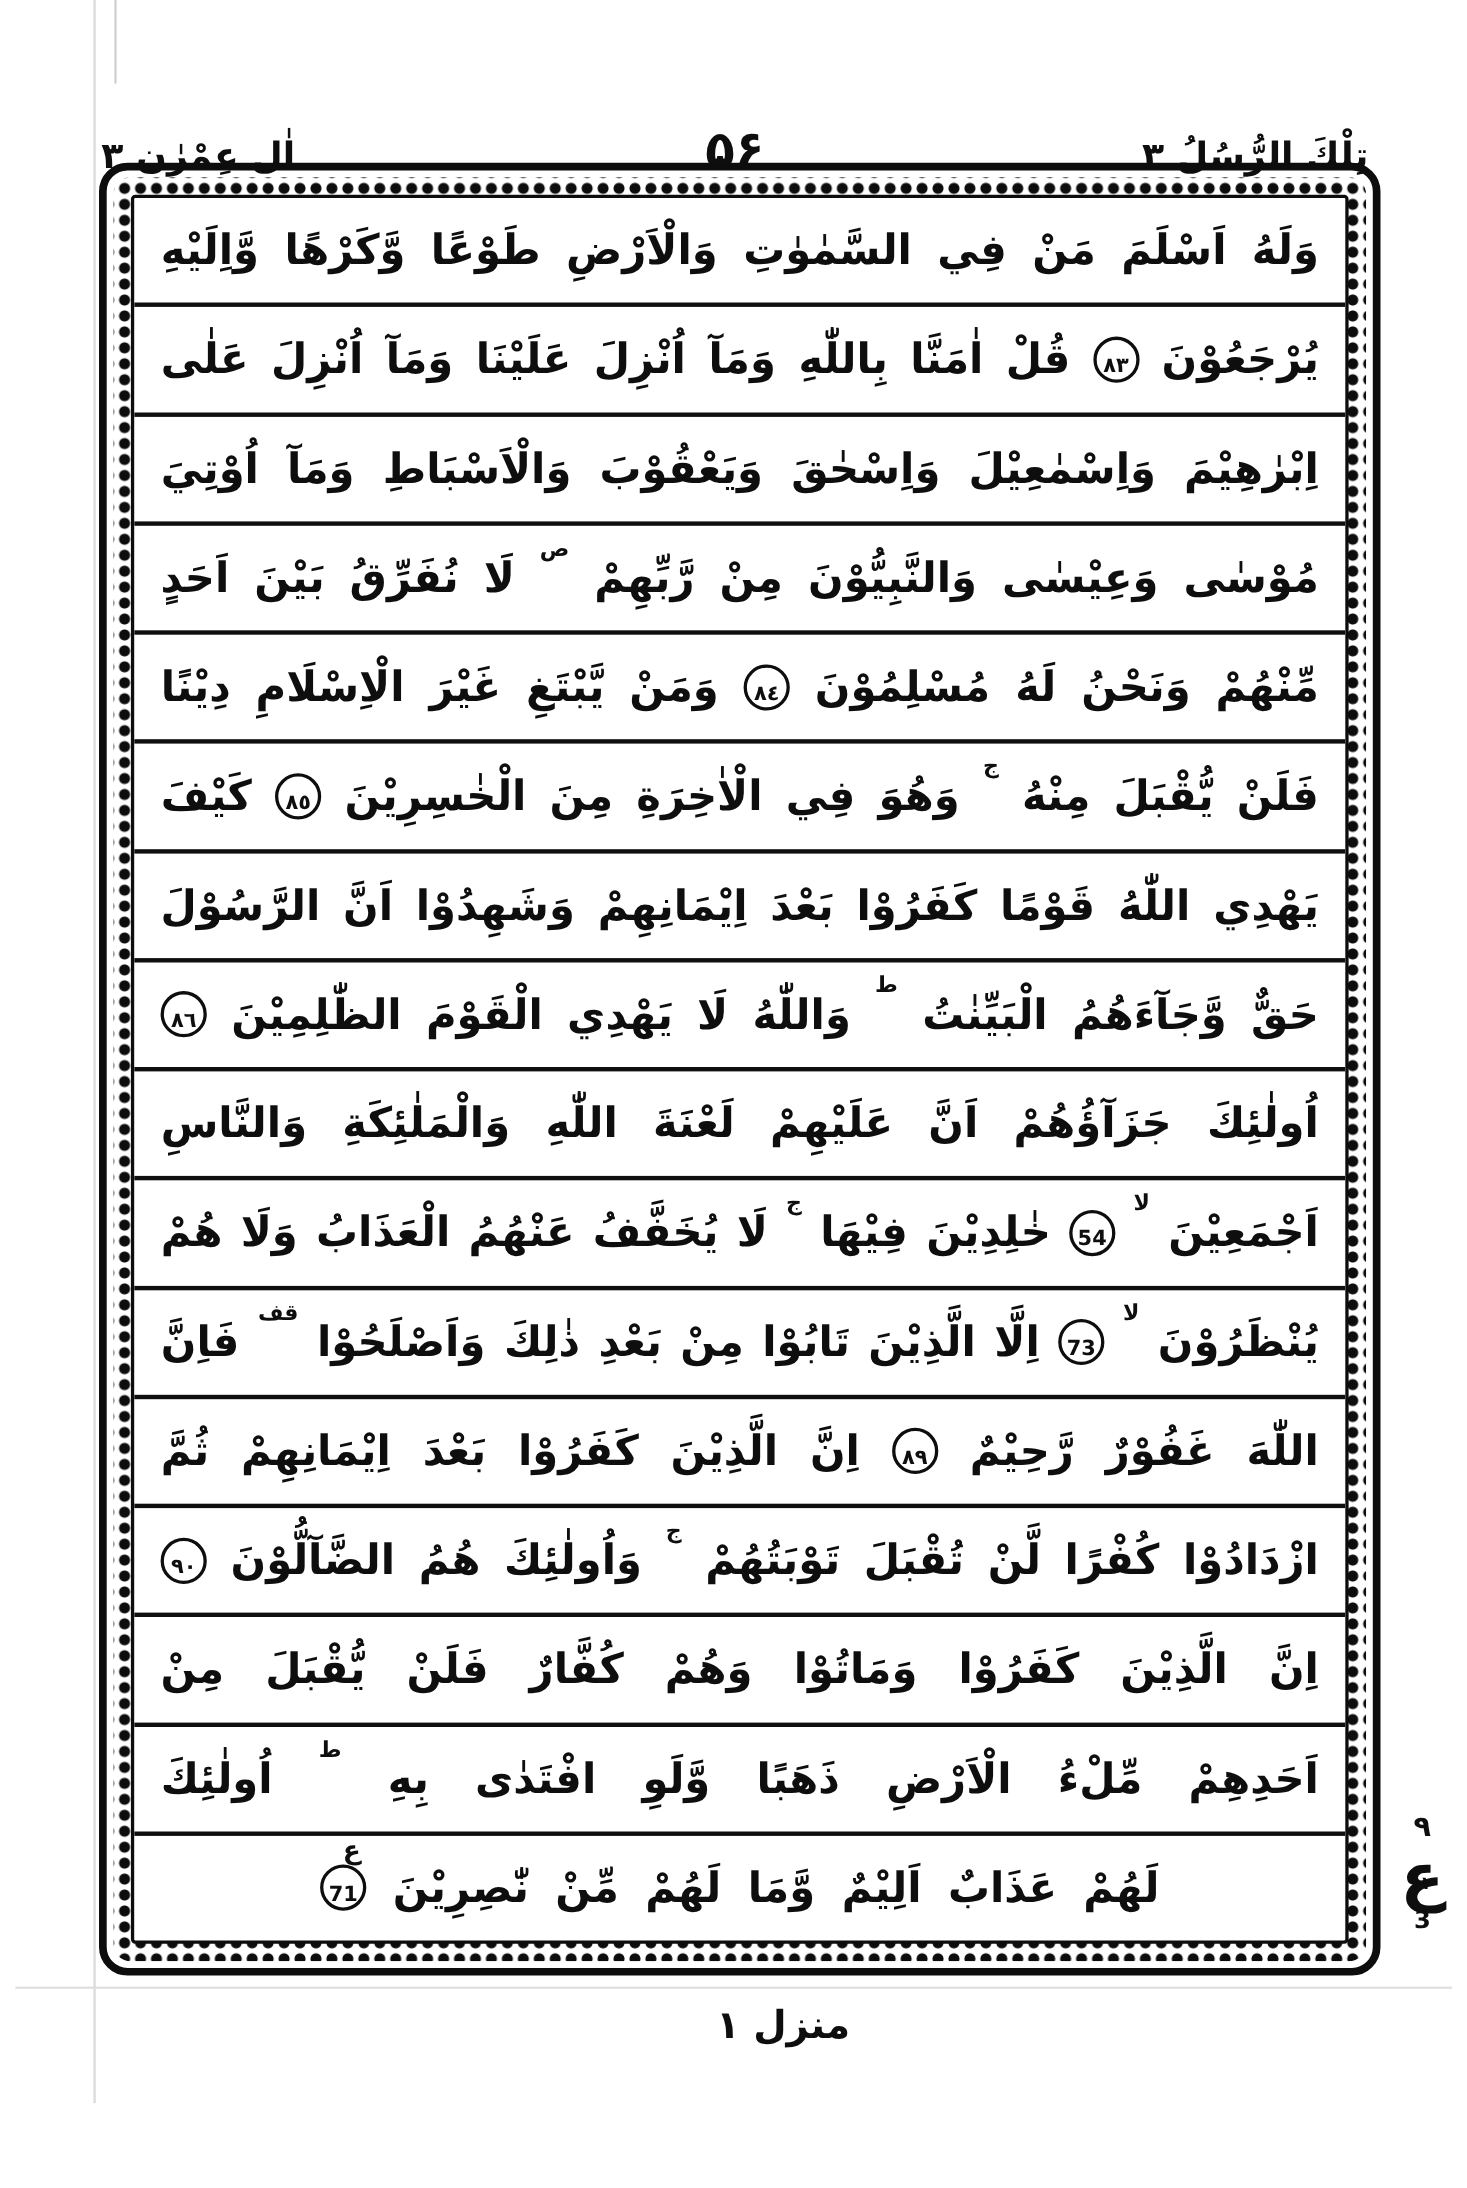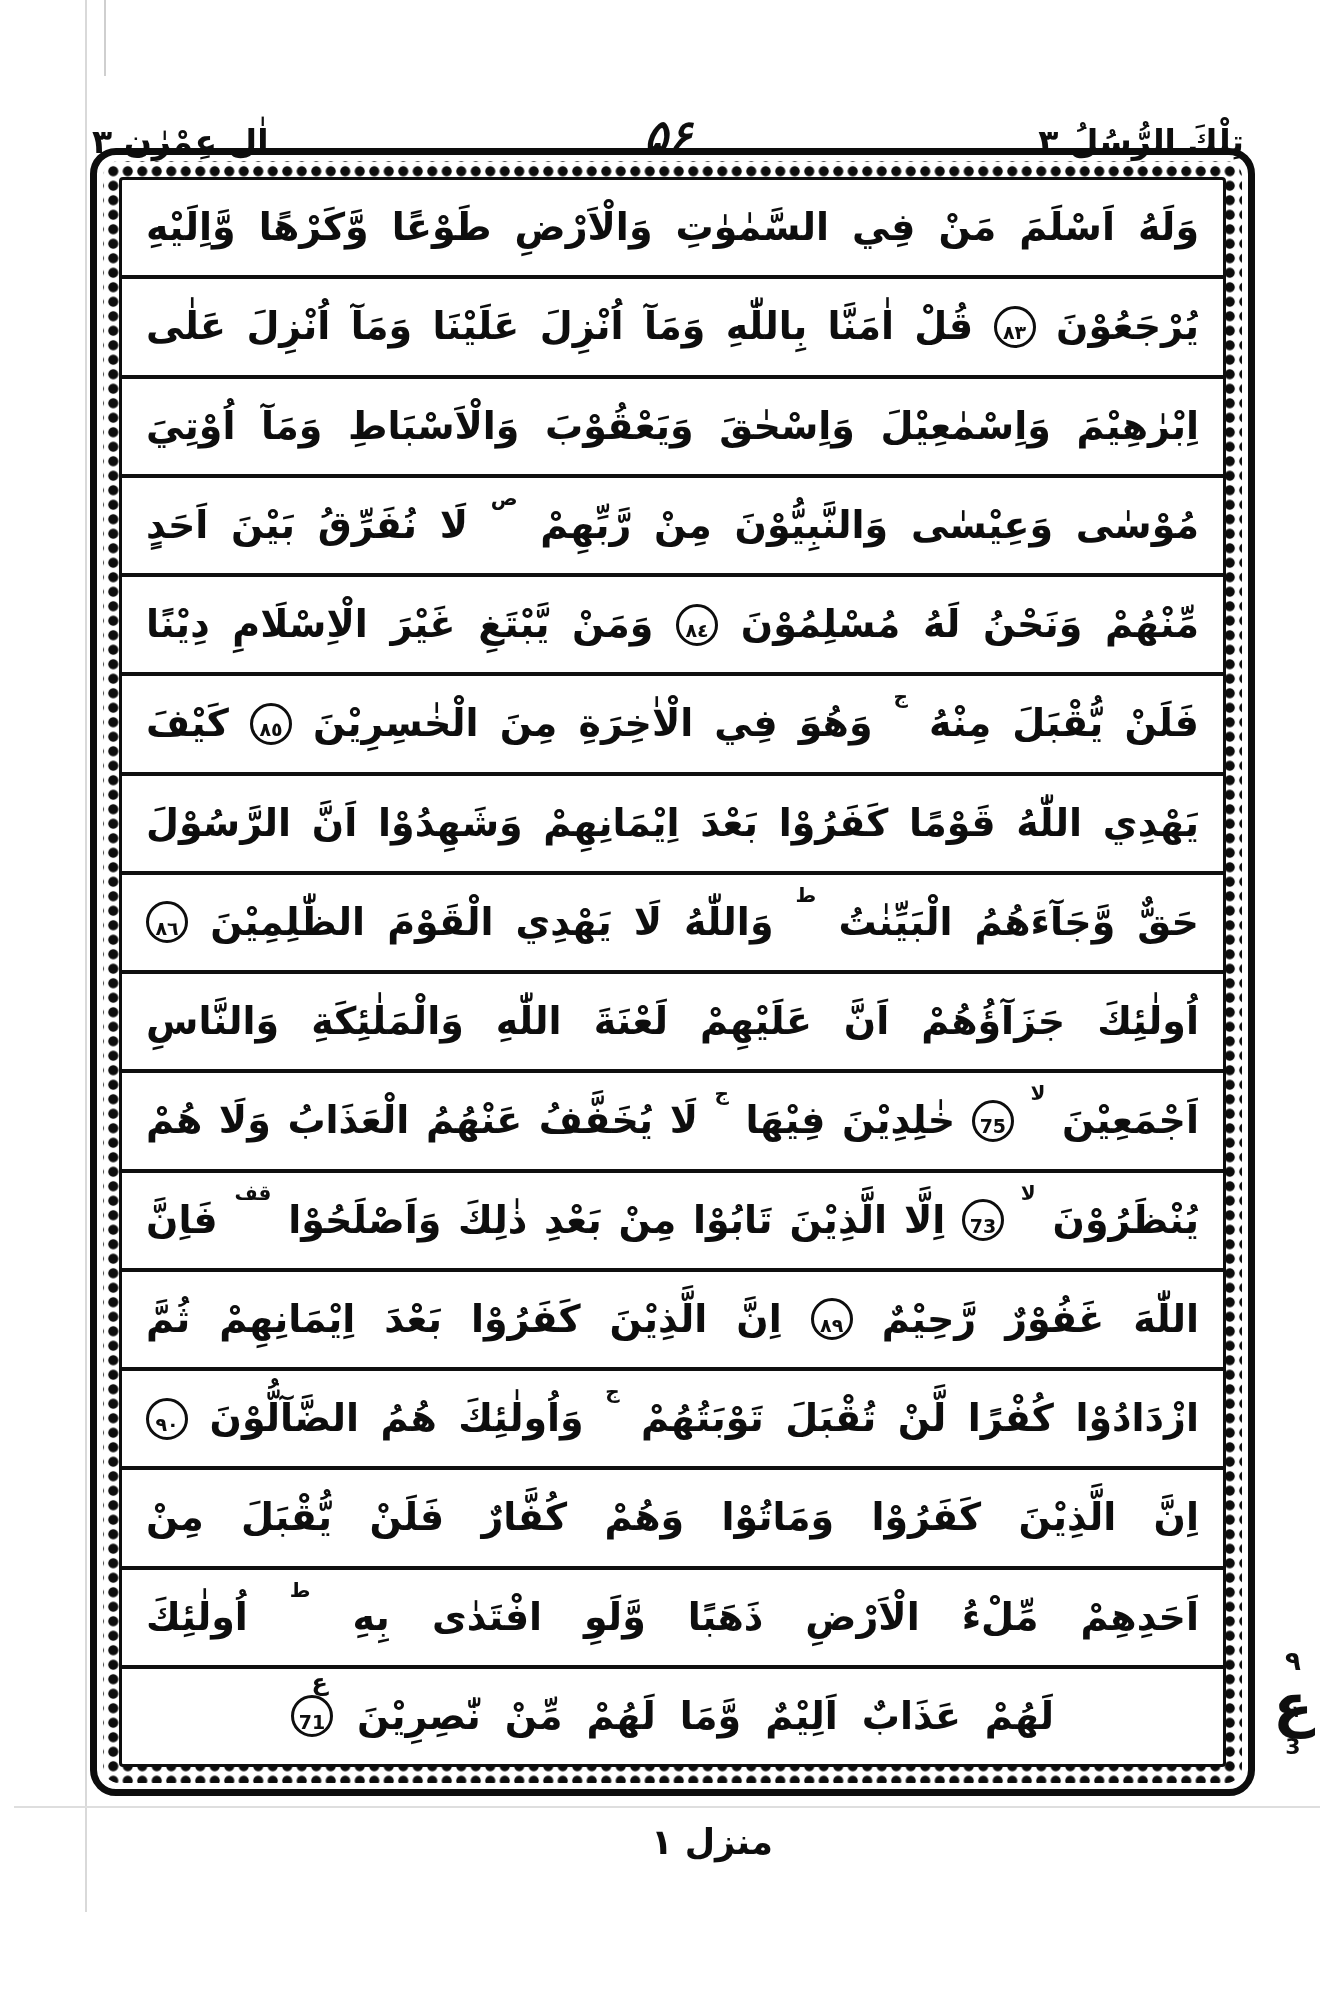--- a/index.html
+++ b/index.html
@@ -4,21 +4,21 @@
 <style>
   html,body{margin:0;padding:0;background:#ffffff;}
   .page{position:relative;width:1334px;height:1989px;background:#ffffff;overflow:hidden;
         font-family:"DejaVu Sans",sans-serif;color:#0e0e0e;}
 
   
   .header{position:absolute;left:92px;top:88px;width:1152px;height:70px;
           display:flex;justify-content:space-between;align-items:flex-end;}
   .hdr{direction:rtl;font-weight:bold;font-size:33px;line-height:1;white-space:nowrap;}
   .hdr.pageno{position:absolute;left:50%;transform:translateX(-50%);font-size:44px;
-              font-family:"DejaVu Sans",sans-serif;font-style:italic;}
+              font-family:"DejaVu Sans",sans-serif;}
 
   
   .frame{position:absolute;left:90px;top:148px;width:1165px;height:1648px;
          border:7px solid #0d0d0d;border-radius:26px;padding:6px;box-sizing:border-box;}
   .band{width:100%;height:100%;box-sizing:border-box;border-radius:16px;padding:16px;
         background-image:radial-gradient(circle,#0d0d0d 4.6px,rgba(0,0,0,0) 5.4px);
         background-size:14.5px 14.5px;background-position:3px 3px;}
   .inner{width:100%;height:100%;box-sizing:border-box;background:#ffffff;
          border:3px solid #0d0d0d;border-radius:4px;display:flex;flex-direction:column;overflow:hidden;}
 
@@ -174,21 +174,21 @@
             <span class="word">عَلَيْهِمْ</span>
             <span class="word">لَعْنَةَ</span>
             <span class="word">اللّٰهِ</span>
             <span class="word">وَالْمَلٰئِكَةِ</span>
             <span class="word">وَالنَّاسِ</span>
           </div>
           <div class="row">
             <span class="word">اَجْمَعِيْنَ</span>
             <span class="waqf">لا</span>
             <span class="ayah">
-              <span class="num">75</span>
+              <span class="num">54</span>
             </span>
             <span class="word">خٰلِدِيْنَ</span>
             <span class="word">فِيْهَا</span>
             <span class="waqf">ج</span>
             <span class="word">لَا</span>
             <span class="word">يُخَفَّفُ</span>
             <span class="word">عَنْهُمُ</span>
             <span class="word">الْعَذَابُ</span>
             <span class="word">وَلَا</span>
             <span class="word">هُمْ</span>

